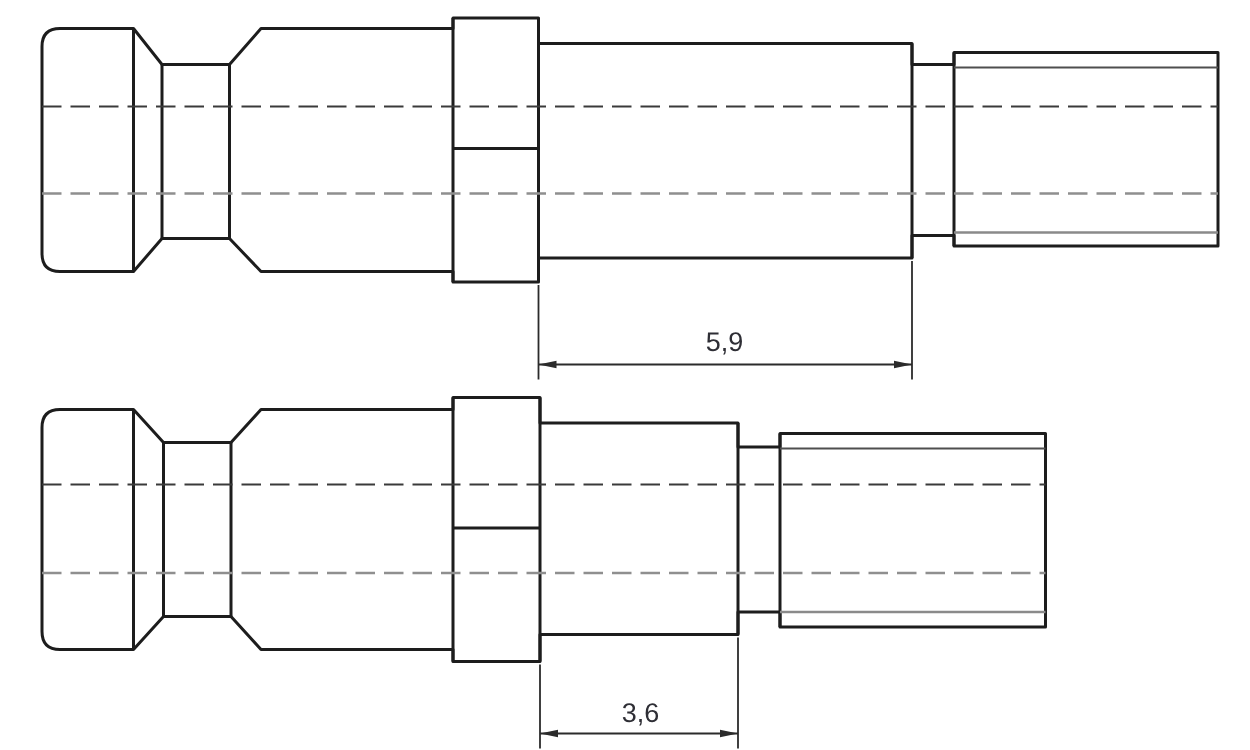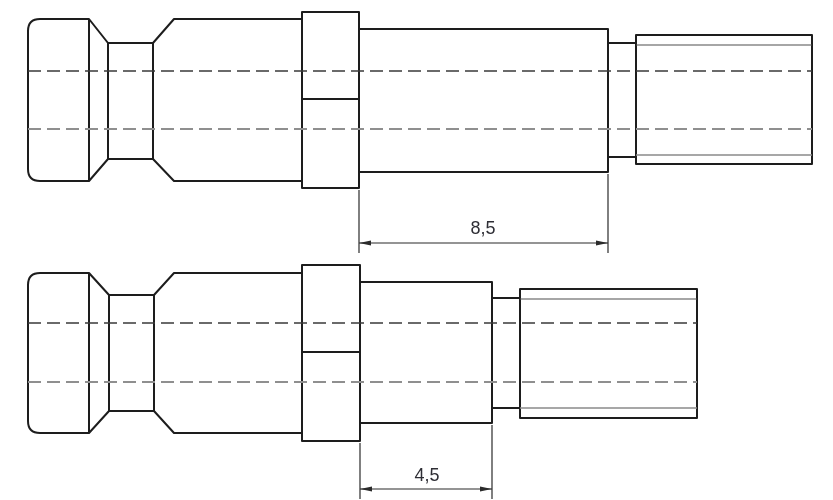--- a/index.html
+++ b/index.html
@@ -71,15 +71,15 @@
         <line x1="28" y1="382" x2="697" y2="382" class="cl-l" stroke="#8f8f8f" fill="none"></line>
         <g>
           <line x1="360" y1="443" x2="360" y2="499" class="dim" stroke="#2b2b2b" fill="none"></line>
           <line x1="492" y1="425" x2="492" y2="499" class="dim" stroke="#2b2b2b" fill="none"></line>
           <line x1="360" y1="489" x2="492" y2="489" class="dim" stroke="#2b2b2b"></line>
           <polygon points="360,489 372,486.5 372,491.5" fill="#2b2b2b"></polygon>
           <polygon points="492,489 480,486.5 480,491.5" fill="#2b2b2b"></polygon>
         </g>
       </g>
     </svg>
-  <div id="dim-label-top" class="dim-label" style="color: rgb(46, 46, 53);">8,5</div>
-  <div id="dim-label-bottom" class="dim-label" style="color: rgb(46, 46, 53);">4,5</div>
+  <div id="dim-label-top" class="dim-label" style="color: rgb(46, 46, 53);">5,9</div>
+  <div id="dim-label-bottom" class="dim-label" style="color: rgb(46, 46, 53);">3,6</div>
 </div>
 
 </body></html>

